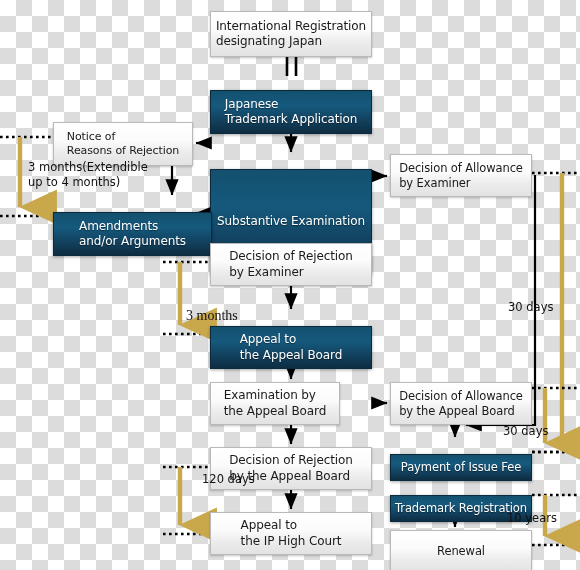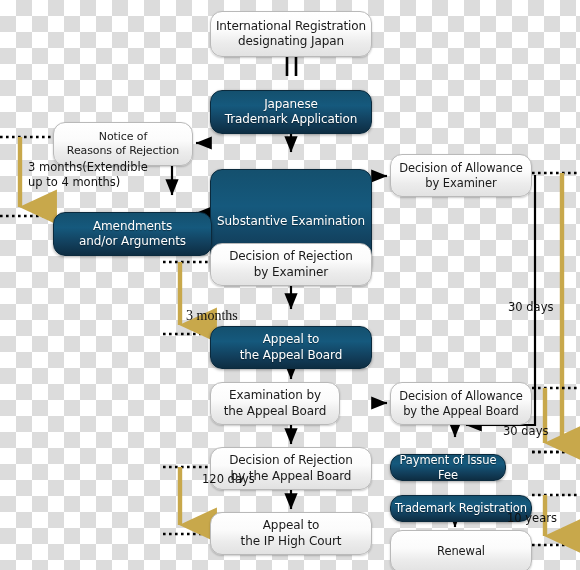--- a/index.html
+++ b/index.html
@@ -14,22 +14,22 @@
     background-size:32px 32px;
     background-position:0 0,16px 16px;
   }
   #canvas{position:absolute;inset:0;width:580px;height:570px;}
 
   
   .box{
     position:absolute;
     box-sizing:border-box;
     display:flex;align-items:center;justify-content:center;
-    text-align:center;
-    border-radius:12px;
+    text-align:left;
+    border-radius:0;
     line-height:1.28;
     white-space:pre-line;
     letter-spacing:-0.1px;
   }
   .box.light{
     background:linear-gradient(180deg,#ffffff 0%,#fbfbfb 42%,#ececec 70%,#e2e2e2 100%);
     border:1px solid #b9b9b9;
     color:#1a1a1a;
     box-shadow:0 1px 2px rgba(0,0,0,.22);
   }
@@ -159,21 +159,21 @@
       <div class="box light" style="left: 210px; top: 243px; width: 162px; height: 43px; font-size: 12px;"><span>Decision of Rejection
 by Examiner</span></div>
       <div class="box dark" style="left: 210px; top: 312px; width: 162px; height: 43px; font-size: 12px;"><span>Appeal to
 the Appeal Board</span></div>
       <div class="box light" style="left: 210px; top: 382px; width: 130px; height: 43px; font-size: 12px;"><span>Examination by
 the Appeal Board</span></div>
       <div class="box light" style="left: 390px; top: 382px; width: 142px; height: 43px; font-size: 11.5px;"><span>Decision of Allowance
 by the Appeal Board</span></div>
       <div class="box light" style="left: 210px; top: 447px; width: 162px; height: 43px; font-size: 12px;"><span>Decision of Rejection
 by the Appeal Board</span></div>
-      <div class="box dark" style="left: 390px; top: 440px; width: 116px; height: 27px; font-size: 11.5px;"><span>Payment of Issue Fee</span></div>
+      <div class="box dark" style="left: 390px; top: 440px; width: 142px; height: 27px; font-size: 11.5px;"><span>Payment of Issue Fee</span></div>
       <div class="box dark" style="left: 390px; top: 481px; width: 142px; height: 27px; font-size: 11.5px;"><span>Trademark Registration</span></div>
       <div class="box light" style="left: 210px; top: 512px; width: 162px; height: 43px; font-size: 12px;"><span>Appeal to
 the IP High Court</span></div>
       <div class="box light" style="left: 390px; top: 530px; width: 142px; height: 43px; font-size: 11.5px;"><span>Renewal</span></div>
     </div>
 
   <div id="periods">
       <div class="lbl" style="left: 28px; top: 160px; font-size: 11.5px;">3 months(Extendible
 up to 4 months)</div>
       <div class="lbl" style="left: 186px; top: 307px; font-size: 14px; font-family: Liberation Serif, serif;">3 months</div>

